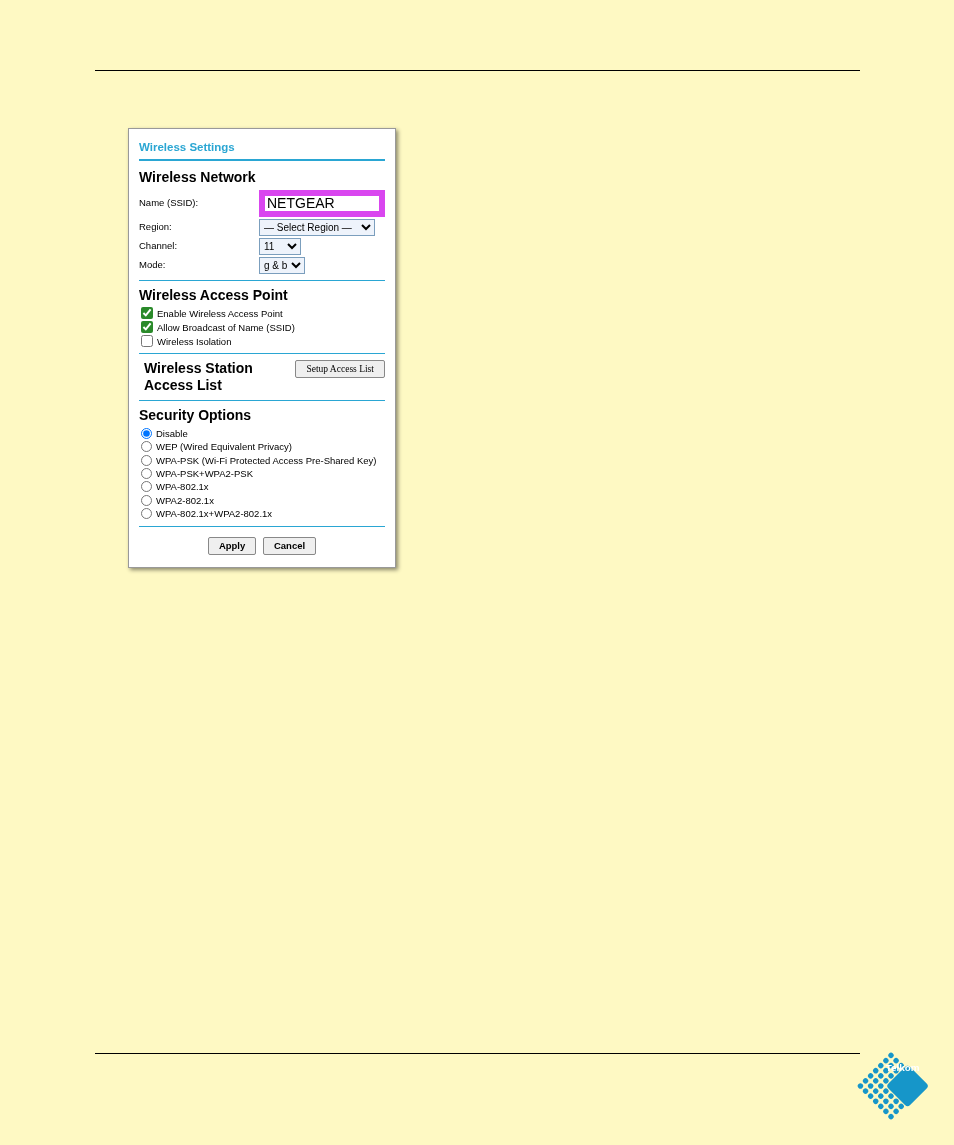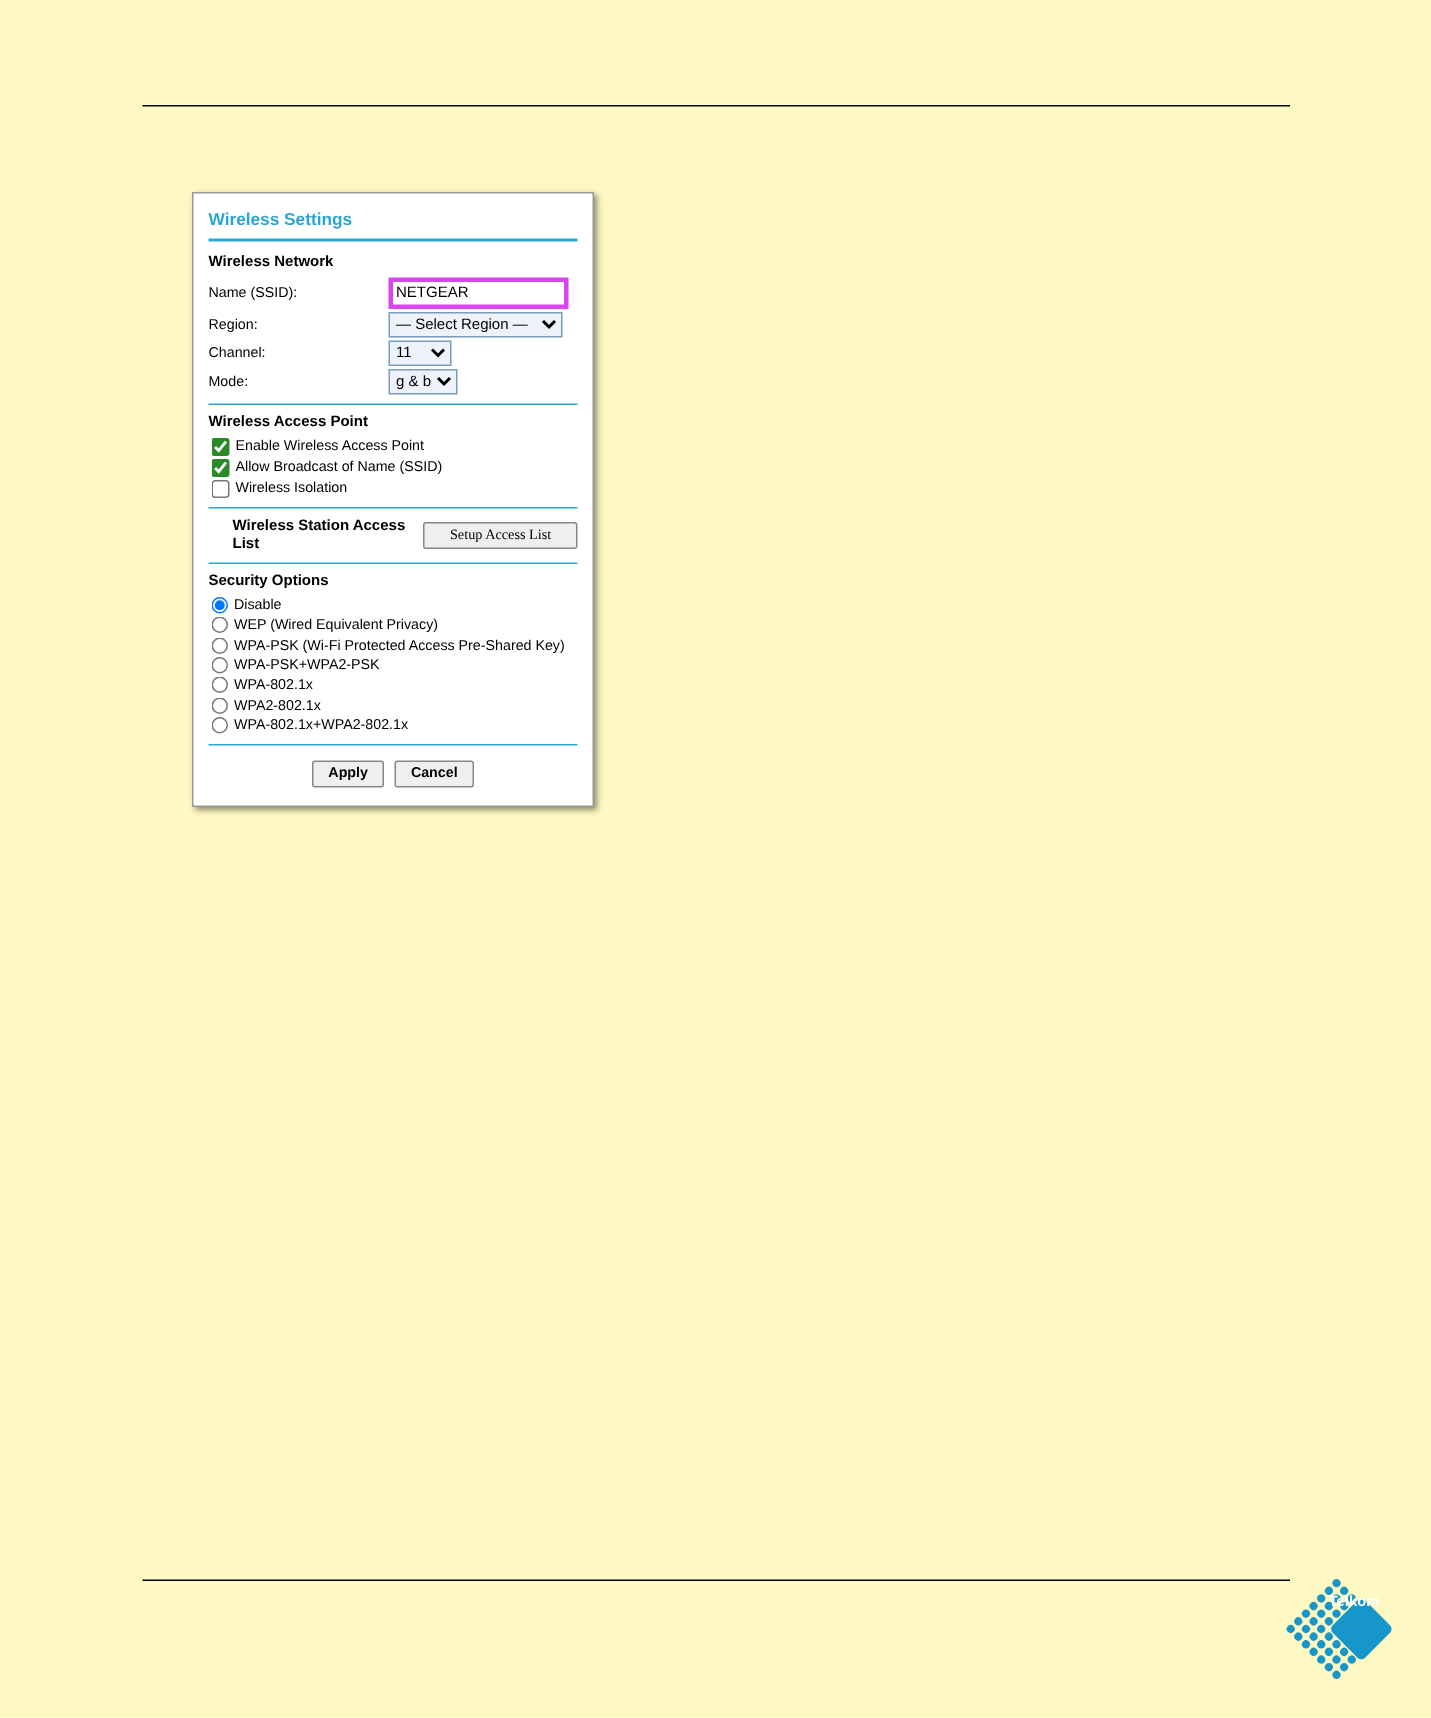--- a/index.html
+++ b/index.html
@@ -50,41 +50,41 @@
     height: 0;
     border-top: 2px solid #2aa6d3;
     margin: 4px 0 8px 0;
   }
   .hr.thin {
     border-top-width: 1.5px;
     margin: 6px 0 6px 0;
   }
   .section-head {
     font-weight: bold;
-    font-size: 10px;
+    font-size: 14px;
     margin: 2px 0 4px 0;
   }
   .row {
     display: flex;
     align-items: center;
     margin: 2px 0;
   }
   .row .lbl {
     width: 120px;
   }
   .row .ctl {
     flex: 1;
   }
   input[type="text"].tx {
     font-family: Arial, Helvetica, sans-serif;
-    font-size: 10px;
+    font-size: 14px;
     padding: 1px 2px;
     width: 110px;
     height: 13px;
-    border: 3px solid #d946ef;
+    border: 6px solid #d946ef;
     background: #fff;
     box-sizing: content-box;
   }
   select.sel {
     font-family: Arial, Helvetica, sans-serif;
     font-size: 10px;
     height: 17px;
     border: 1px solid #7b9ebd;
     background: #eef3fb;
   }
@@ -97,23 +97,22 @@
     margin: 2px 0 2px 2px;
   }
   .chk-row input[type="checkbox"] {
     width: 12px;
     height: 12px;
     margin: 0 4px 0 0;
     accent-color: #2a8a2a;
   }
   .accesslist-row {
     display: flex;
-    align-items: center;
     justify-content: space-between;
-    margin: 2px 0 2px 16px;
+    margin: 2px 0 2px 5px;
   }
   .btn {
     font-family: Arial, Helvetica, sans-serif;
     font-size: 9.5px;
     padding: 1px 8px;
     height: 18px;
     border: 1px solid #888;
     background: #efefef;
     border-radius: 2px;
     cursor: pointer;

